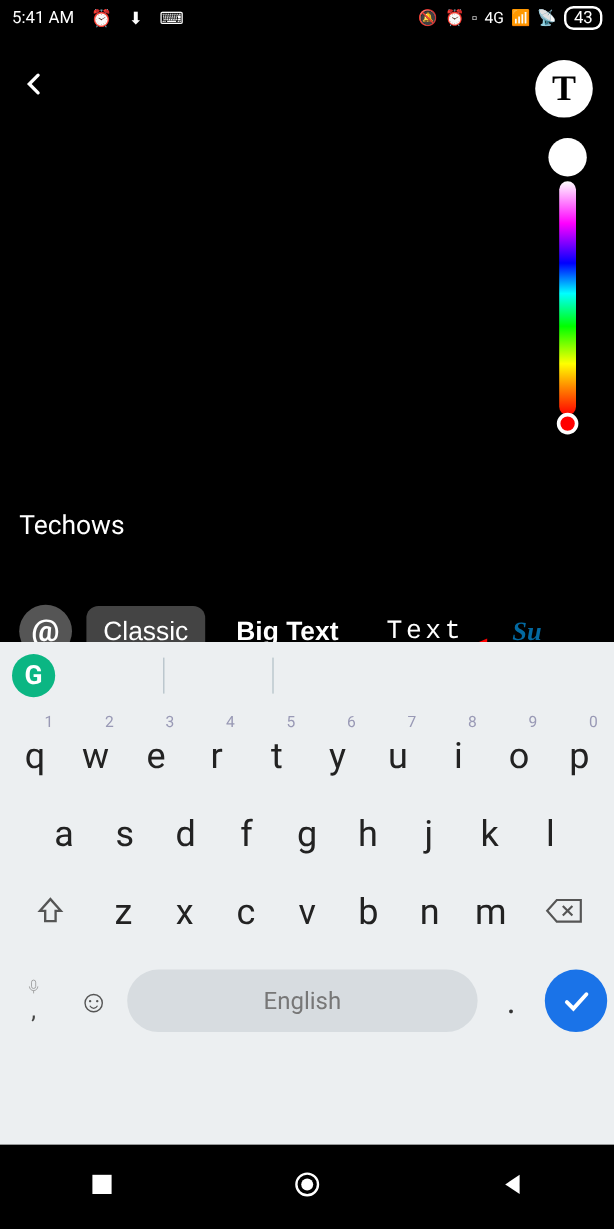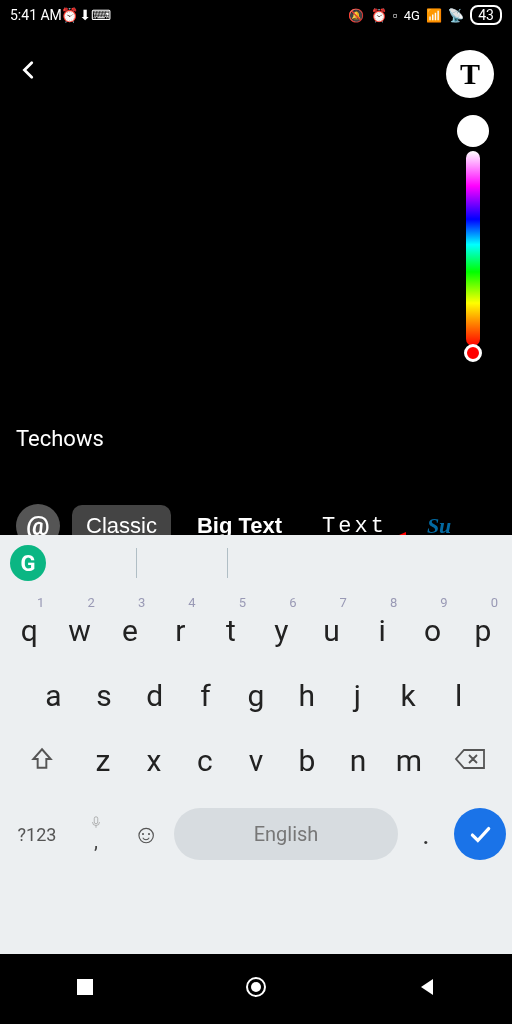--- a/index.html
+++ b/index.html
@@ -13,21 +13,21 @@
   }
   .status-bar {
     height: 30px;
     display: flex;
     justify-content: space-between;
     align-items: center;
     padding: 0 10px;
     color: #fff;
     font-size: 14px;
   }
-  .status-left { display: flex; align-items: center; gap: 0; }
+  .status-left { display: flex; align-items: center; gap: 14px; }
   .status-right { display: flex; align-items: center; gap: 6px; font-size: 13px; }
   .battery { border: 2px solid #ffffff; border-radius: 8px; padding: 0 6px; font-size: 14px; }
   .editor {
     position: absolute;
     top: 30px;
     left: 0;
     right: 0;
     height: 505px;
     background: #000;
   }
@@ -291,21 +291,20 @@
     <div class="key-col"><span class="key-letter">n</span></div>
     <div class="key-col"><span class="key-letter">m</span></div>
     <div class="key-col key-wide">
       <svg width="32" height="24" viewBox="0 0 32 24">
           <path d="M10 3 L30 3 L30 21 L10 21 L2 12 Z M15 8 L23 16 M23 8 L15 16" stroke="#555" stroke-width="1.8" fill="none"></path>
         </svg>
     </div>
   </div>
 
   <div class="fn-row" style="margin-top:20px">
-    <div class="fn-key" style="width:62px">?123</div>
     <div class="fn-key" style="width:44px;flex-direction:column">
       <svg width="14" height="14" viewBox="0 0 24 24">
           <rect x="9" y="3" width="6" height="12" rx="3" stroke="#888" fill="none"></rect>
           <path d="M6 12 A6 6 0 0 0 18 12 M12 18 L12 22" stroke="#888" fill="none"></path>
         </svg>
       <span style="font-size:20px;color:#444">,</span>
     </div>
     <div class="fn-key" style="width:44px;font-size:26px">☺</div>
     <div class="fn-key space-key">English</div>
     <div class="fn-key" style="width:44px;font-size:28px;color:#333">.</div>

